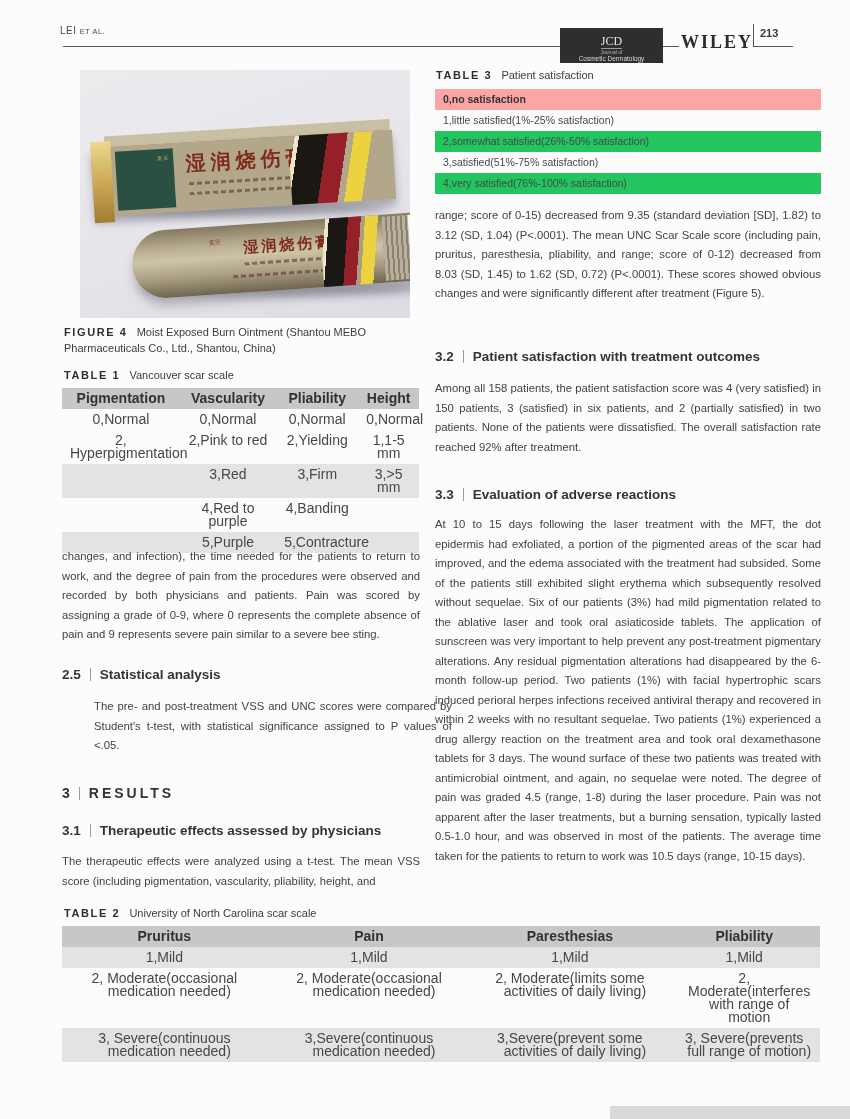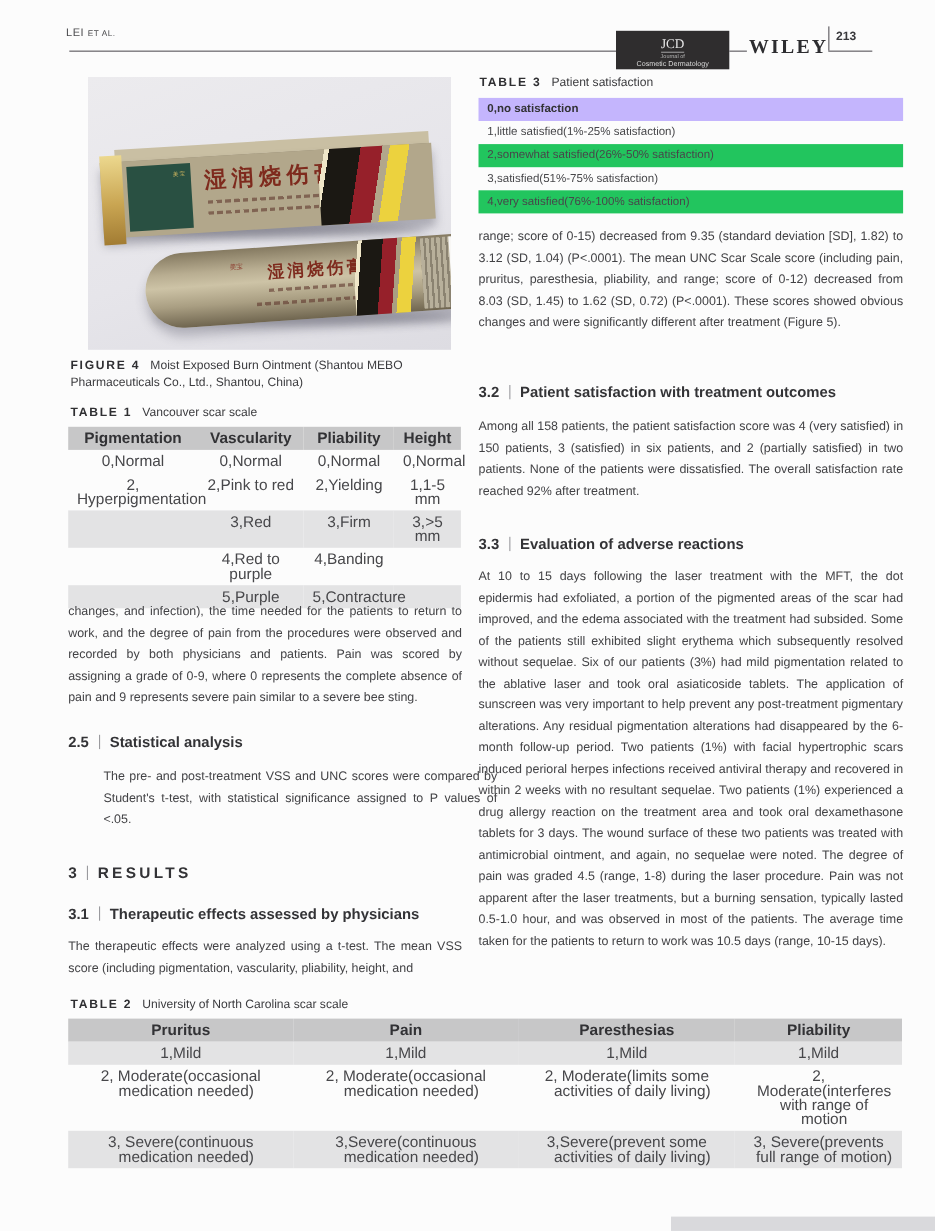--- a/index.html
+++ b/index.html
@@ -35,21 +35,21 @@
 
   
   table{border-collapse:collapse;table-layout:fixed;width:100%;}
   td,th{font-size:14px;line-height:13px;text-align:center;vertical-align:top;
         padding:4px 8px;font-weight:normal;color:#47474a;}
   th{font-weight:bold;color:#323235;background:#c7c7c8;}
   tr.shade td{background:#e3e3e4;}
   .t2 td{padding-left:18px;text-indent:-10px;}
   .t2 th{padding-left:8px;text-indent:0;}
   .list-table .row{font-size:10.5px;padding:4px 8px;height:13px;line-height:13px;color:#47474a;}
-  .list-table .row.head{font-weight:bold;background:#c4b5fd;color:#323235;}
+  .list-table .row.head{font-weight:bold;background:#fca5a5;color:#323235;}
   .list-table .row.shade{background:#22c55e;}
 
   
   .figure{background:linear-gradient(160deg,#ecebee 0%,#e6e5ea 55%,#dddce2 100%);overflow:hidden;}
   .box{position:absolute;left:12px;top:58px;width:302px;height:80px;transform:rotate(-3.5deg);}
   .box-top{position:absolute;left:14px;top:0;width:286px;height:11px;background:#c9bfa3;
            border-bottom:1px solid #8f8670;}
   .box-face{position:absolute;left:0;top:11px;width:302px;height:69px;background:#b2a78b;
             box-shadow:0 7px 9px rgba(70,70,85,.35);}
   .endcap{position:absolute;left:0;top:-6px;width:20px;height:81px;

